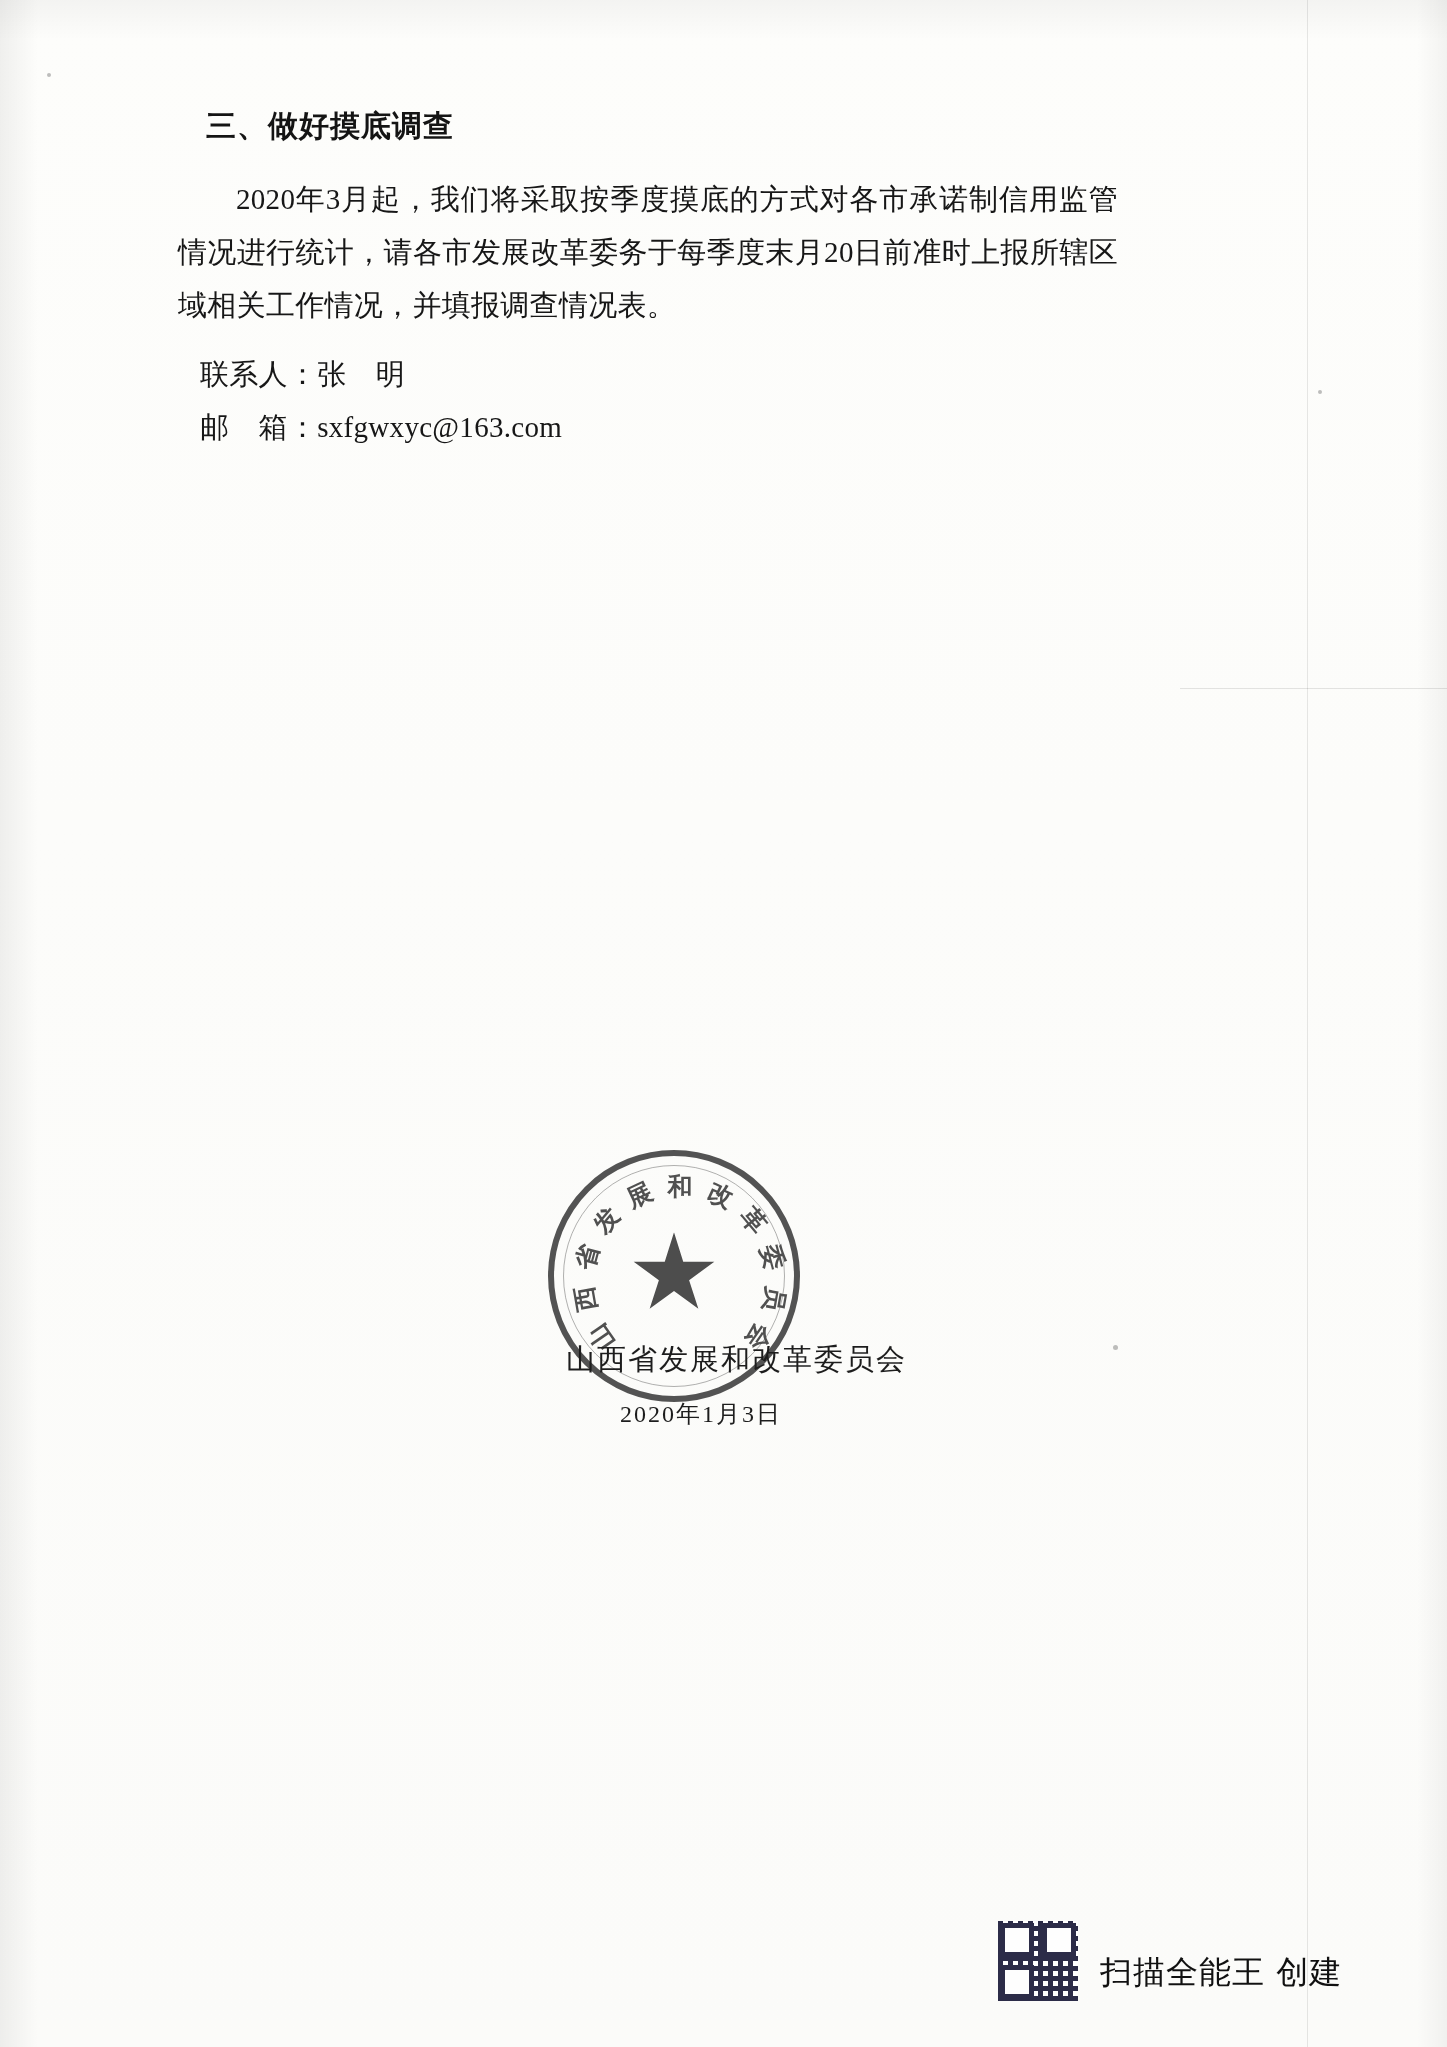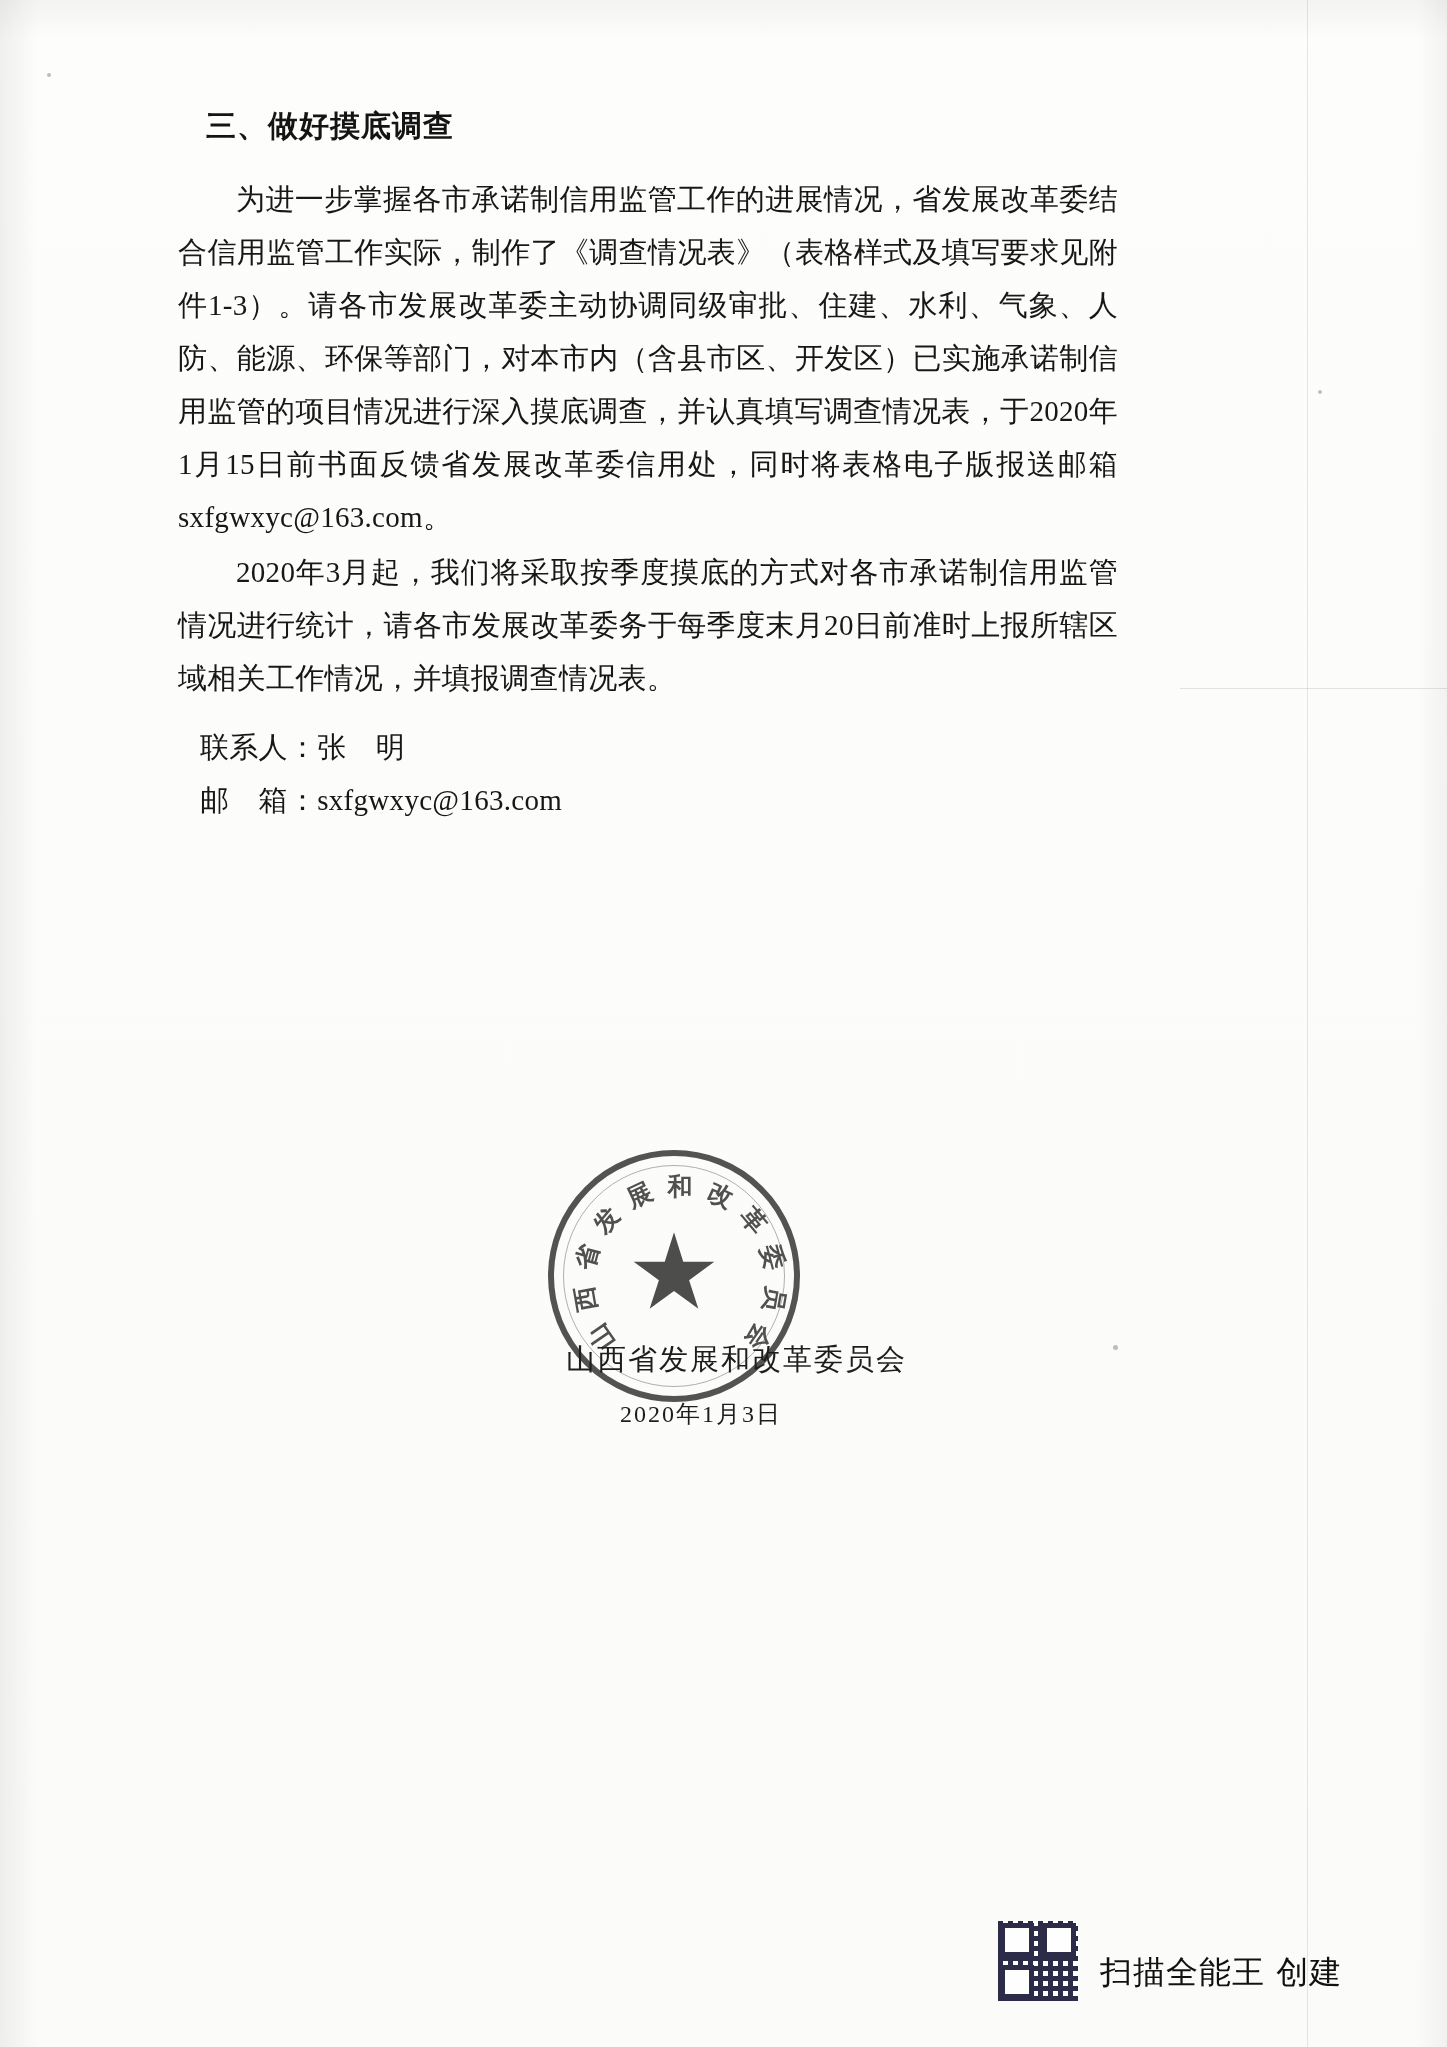--- a/index.html
+++ b/index.html
@@ -233,21 +233,20 @@
   <div class="crease-v" style="left:1307px;"></div>
   <div class="crease-h" style="left:1180px; right:0; top:688px;"></div>
   <div class="speck" style="left:47px; top:73px; width:4px; height:4px;"></div>
   <div class="speck" style="left:1113px; top:1345px; width:5px; height:5px;"></div>
   <div class="speck" style="left:1318px; top:390px; width:4px; height:4px;"></div>
 
   <div class="content">
 
     <h2 class="section-heading">三、做好摸底调查</h2>
 
-    <p class="body-par">为进一步掌握各市承诺制信用监管工作的进展情况，省发展改革委结合信用监管工作实际，制作了《调查情况表》（表格样式及填写要求见附件1-3）。请各市发展改革委主动协调同级审批、住建、水利、气象、人防、能源、环保等部门，对本市内（含县市区、开发区）已实施承诺制信用监管的项目情况进行深入摸底调查，并认真填写调查情况表，于2020年1月15日前书面反馈省发展改革委信用处，同时将表格电子版报送邮箱sxfgwxyc@163.com。</p>
 
     <p class="body-par last-loose">2020年3月起，我们将采取按季度摸底的方式对各市承诺制信用监管情况进行统计，请各市发展改革委务于每季度末月20日前准时上报所辖区域相关工作情况，并填报调查情况表。</p>
 
     <div class="contact-block">
       <div class="contact-line">联系人：张　明</div>
       <div class="contact-line">邮　箱：sxfgwxyc@163.com</div>
     </div>
   </div>
 
   <div class="sign-area">

